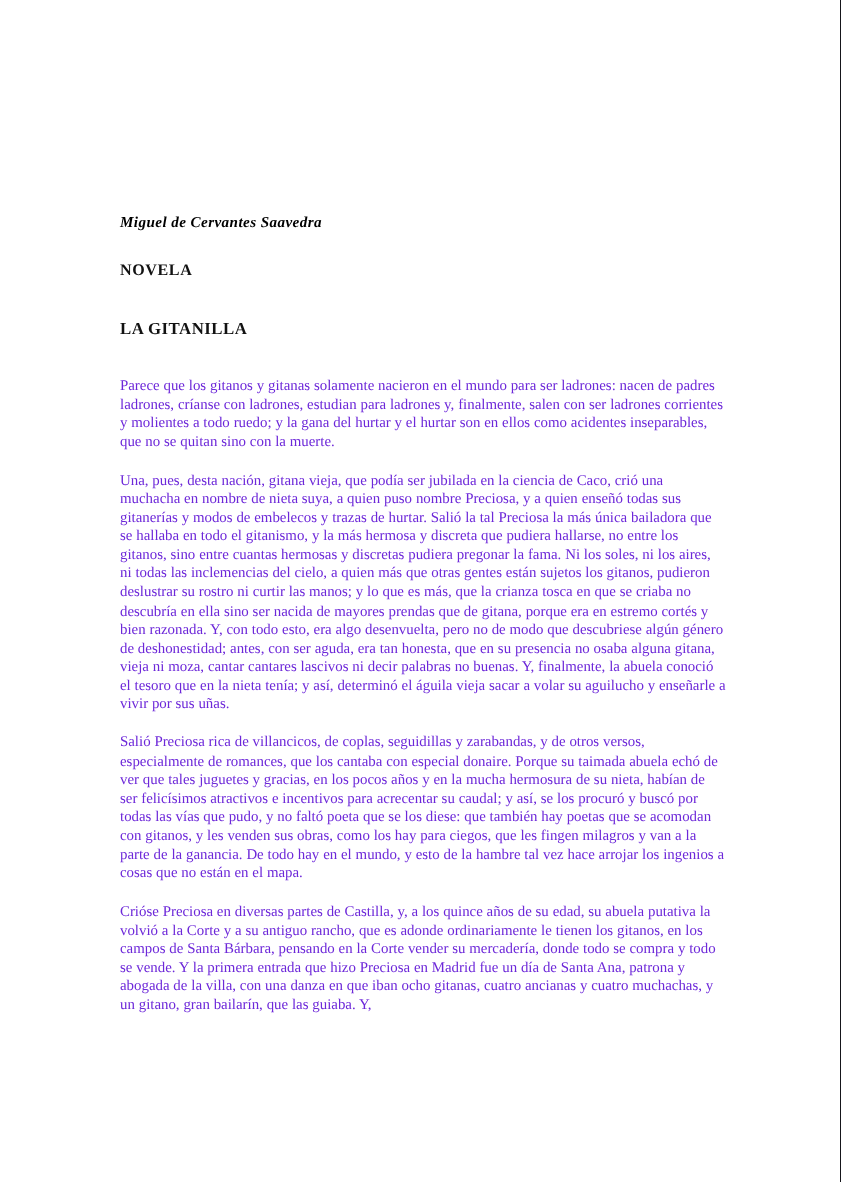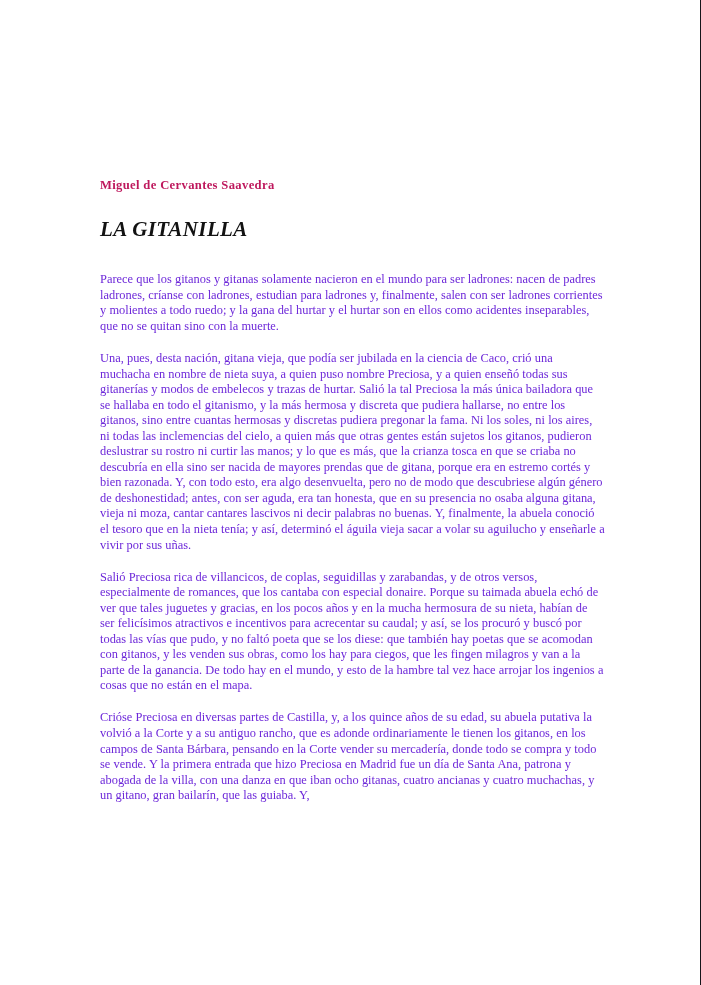--- a/index.html
+++ b/index.html
@@ -28,43 +28,43 @@
   .page-content {
     position: absolute;
     left: 100px;
     top: 178px;
     width: 505px;
   }
 
   .doc-author {
     font-family: "Liberation Serif", "DejaVu Serif", serif;
     font-weight: bold;
+    font-style: italic;
     font-size: 12.6px;
     letter-spacing: 0.35px;
     line-height: 1.2;
     margin: 0 0 24px 0;
-    color: #be185d;
+    color: #000000;
   }
 
   .doc-kicker {
     font-family: "Liberation Serif", "DejaVu Serif", serif;
     font-weight: bold;
     font-style: normal;
     font-size: 13.4px;
     letter-spacing: 0.5px;
     line-height: 1.2;
     margin: 0 0 34px 0;
     color: #121212;
   }
 
   .doc-title {
     font-family: "Liberation Serif", "DejaVu Serif", serif;
     font-weight: bold;
-    font-style: italic;
-    font-size: 21px;
+    font-size: 14px;
     letter-spacing: 0.4px;
     line-height: 1.2;
     margin: 0 0 30px 0;
     color: #121212;
   }
 
   .body-text p {
     font-family: "Liberation Serif", "DejaVu Serif", serif;
     font-size: 12.4px;
     line-height: 15.55px;
@@ -78,20 +78,21 @@
   }
 </style>
 </head>
 <body>
 
 <div class="page-sheet">
   <div class="page-content">
 
     <div class="doc-author">Miguel de Cervantes Saavedra</div>
 
+    <div class="doc-kicker">NOVELA</div>
 
     <div class="doc-title">LA GITANILLA</div>
 
     <div class="body-text">
       <p>Parece que los gitanos y gitanas solamente nacieron en el mundo para ser ladrones: nacen de padres ladrones, críanse con ladrones, estudian para ladrones y, finalmente, salen con ser ladrones corrientes y molientes a todo ruedo; y la gana del hurtar y el hurtar son en ellos como acidentes inseparables, que no se quitan sino con la muerte.</p>
       <p>Una, pues, desta nación, gitana vieja, que podía ser jubilada en la ciencia de Caco, crió una muchacha en nombre de nieta suya, a quien puso nombre Preciosa, y a quien enseñó todas sus gitanerías y modos de embelecos y trazas de hurtar. Salió la tal Preciosa la más única bailadora que se hallaba en todo el gitanismo, y la más hermosa y discreta que pudiera hallarse, no entre los gitanos, sino entre cuantas hermosas y discretas pudiera pregonar la fama. Ni los soles, ni los aires, ni todas las inclemencias del cielo, a quien más que otras gentes están sujetos los gitanos, pudieron deslustrar su rostro ni curtir las manos; y lo que es más, que la crianza tosca en que se criaba no descubría en ella sino ser nacida de mayores prendas que de gitana, porque era en estremo cortés y bien razonada. Y, con todo esto, era algo desenvuelta, pero no de modo que descubriese algún género de deshonestidad; antes, con ser aguda, era tan honesta, que en su presencia no osaba alguna gitana, vieja ni moza, cantar cantares lascivos ni decir palabras no buenas. Y, finalmente, la abuela conoció el tesoro que en la nieta tenía; y así, determinó el águila vieja sacar a volar su aguilucho y enseñarle a vivir por sus uñas.</p>
       <p>Salió Preciosa rica de villancicos, de coplas, seguidillas y zarabandas, y de otros versos, especialmente de romances, que los cantaba con especial donaire. Porque su taimada abuela echó de ver que tales juguetes y gracias, en los pocos años y en la mucha hermosura de su nieta, habían de ser felicísimos atractivos e incentivos para acrecentar su caudal; y así, se los procuró y buscó por todas las vías que pudo, y no faltó poeta que se los diese: que también hay poetas que se acomodan con gitanos, y les venden sus obras, como los hay para ciegos, que les fingen milagros y van a la parte de la ganancia. De todo hay en el mundo, y esto de la hambre tal vez hace arrojar los ingenios a cosas que no están en el mapa.</p>
       <p>Crióse Preciosa en diversas partes de Castilla, y, a los quince años de su edad, su abuela putativa la volvió a la Corte y a su antiguo rancho, que es adonde ordinariamente le tienen los gitanos, en los campos de Santa Bárbara, pensando en la Corte vender su mercadería, donde todo se compra y todo se vende. Y la primera entrada que hizo Preciosa en Madrid fue un día de Santa Ana, patrona y abogada de la villa, con una danza en que iban ocho gitanas, cuatro ancianas y cuatro muchachas, y un gitano, gran bailarín, que las guiaba. Y,</p>
     </div>
 

